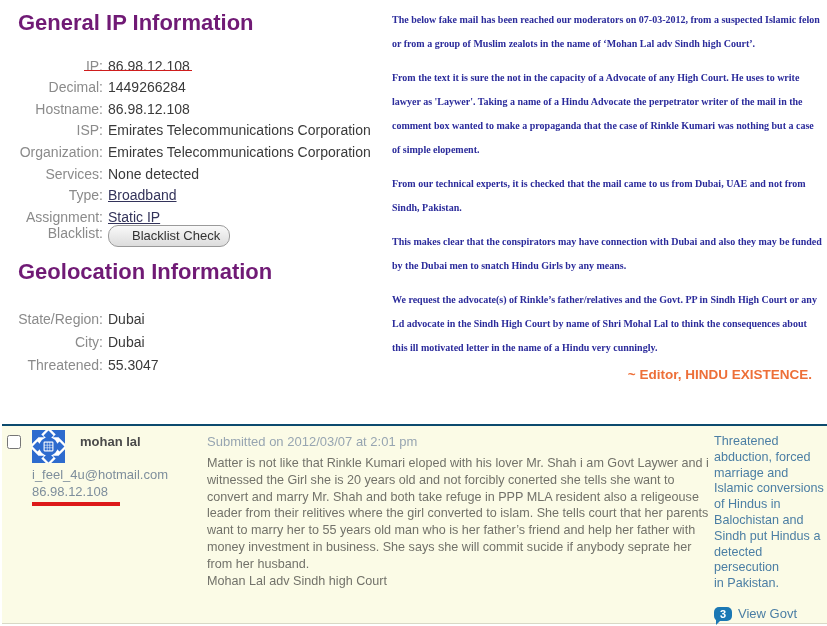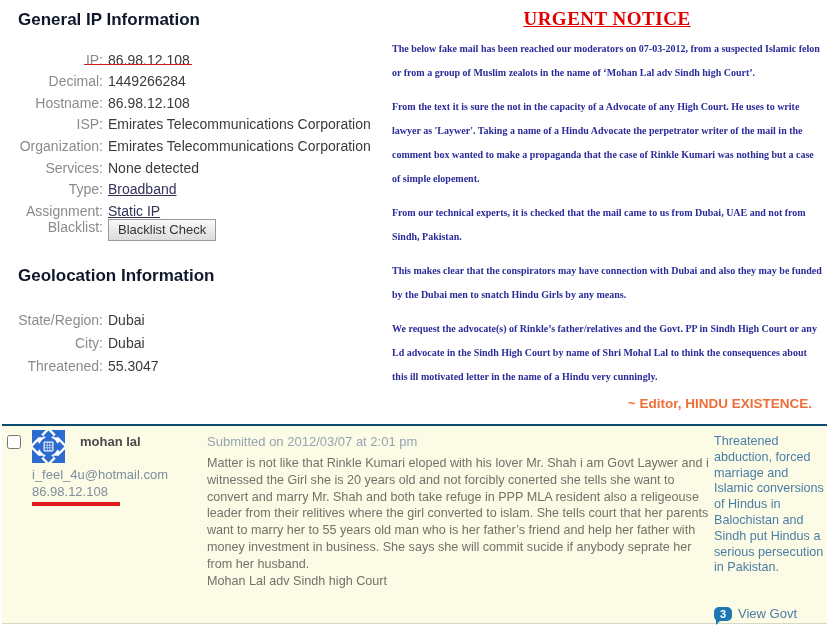--- a/index.html
+++ b/index.html
@@ -1,36 +1,36 @@
 <!DOCTYPE html>
 <html><head>
 <meta charset="utf-8">
 <style>
   html,body { margin:0; padding:0; background:#fff; }
   .page { position:relative; width:827px; height:626px; background:#ffffff; overflow:hidden;
           font-family:"Liberation Sans", sans-serif; }
 
   
   .left-panel { position:absolute; left:18px; top:10px; width:374px; }
-  .sec-heading { font-size:17px; font-weight:bold; color:#0f172a; margin:0 0 16px 0; }
+  .sec-heading { font-size:22px; font-weight:bold; color:#701a75; margin:0 0 16px 0; }
   .info-rows .row { display:flex; align-items:flex-end; height:21.6px; position:relative; font-size:14px; }
   .geo-rows .row { height:22.6px; }
   .lbl { width:85px; text-align:right; color:#8b8b8b; flex:none; }
   .val { margin-left:5px; color:#3a3a3a; white-space:nowrap; }
   .val.link { text-decoration:underline; color:#33335a; cursor:pointer;margin-top:19px; }
   .annot { position:absolute; left:66px; top:18px; width:108px; height:1px; background:#cf1d1d; }
   .flag { display:inline-block; width:19px; height:12px; margin-left:6px; vertical-align:-1px;
           border:1px solid #8a8a8a;
           background:
             linear-gradient(to right, #cc2229 0 5px, rgba(0,0,0,0) 5px),
             linear-gradient(to bottom, #00843d 0 34%, #ffffff 34% 66%, #111111 66% 100%); }
   .bl-row { display:flex; align-items:flex-start; height:28px; font-size:14px; }
-  .bl-btn { margin-left:5px; font-family:inherit; font-size:13px; color:#333; padding:2px 9px 3px 9px;
-            background:linear-gradient(#f9f9f9,#dcdcdc); border:1px solid #9a9a9a; border-radius:0; cursor:pointer; }
-  .geo-heading { margin-top:19px; margin-bottom:20px; }
+  .bl-btn { margin-left:5px; font-family:inherit; font-size:13px; color:#333; padding:2px 9px 3px 23px;
+            background:linear-gradient(#f9f9f9,#dcdcdc); border:1px solid #9a9a9a; border-radius:10px; cursor:pointer; }
+  .geo-heading { margin-top:6px; margin-bottom:20px; }
 
   
   .notice { position:absolute; left:392px; top:8px; width:430px;
             font-family:"Liberation Serif", serif; font-weight:bold; color:#2b2b9b; }
   .notice-title { text-align:center; color:#e10000; font-size:19px; font-weight:bold;
                   text-decoration:underline; margin:0 0 7px 0; letter-spacing:.5px; }
   .np { margin:0 0 10px 0; font-size:10px; line-height:24px; }
   .sig { font-family:"Liberation Sans", sans-serif; font-weight:bold; color:#ed6f38;
          font-size:13.5px; text-align:right; padding-right:10px; margin-top:-3px; }
 
@@ -140,21 +140,20 @@
 
         <div class="row">
           <span class="lbl">Threatened:</span>
           <span class="val">55.3047</span>
 
         </div>
       </div>
   </div>
 
   <div class="notice">
-    <div class="notice-title">URGENT NOTICE</div>
     <div>
 
         <p class="np">The below fake mail has been reached our moderators on 07-03-2012, from a suspected Islamic felon or from a group of Muslim zealots in the name of ‘Mohan Lal adv Sindh high Court’.</p>
 
         <p class="np">From the text it is sure the not in the capacity of a Advocate of any High Court. He uses to write lawyer as 'Laywer'. Taking a name of a Hindu Advocate the perpetrator writer of the mail in the comment box wanted to make a propaganda that the case of Rinkle Kumari was nothing but a case of simple elopement.</p>
 
         <p class="np">From our technical experts, it is checked that the mail came to us from Dubai, UAE and not from Sindh, Pakistan.</p>
 
         <p class="np">This makes clear that the conspirators may have connection with Dubai and also they may be funded by the Dubai men to snatch Hindu Girls by any means.</p>
 
@@ -199,21 +198,21 @@
 
     <div class="author">mohan lal</div>
     <div class="email">i_feel_4u@hotmail.com</div>
     <div class="cip">86.98.12.108</div>
     <div class="redbar"></div>
 
     <div class="submitted">Submitted on 2012/03/07 at 2:01 pm</div>
     <div class="cbody">Matter is not like that Rinkle Kumari eloped with his lover Mr. Shah i am Govt Laywer and i witnessed the Girl she is 20 years old and not forcibly conerted she tells she want to convert and marry Mr. Shah and both take refuge in PPP MLA resident also a religeouse leader from their relitives where the girl converted to islam. She tells court that her parents want to marry her to 55 years old man who is her father’s friend and help her father with money investment in business. She says she will commit sucide if anybody seprate her from her husband.
 Mohan Lal adv Sindh high Court</div>
 
-    <div class="sidebar">Threatened abduction, forced marriage and Islamic conversions of Hindus in Balochistan and Sindh put Hindus a serious persecution
+    <div class="sidebar">Threatened abduction, forced marriage and Islamic conversions of Hindus in Balochistan and Sindh put Hindus a detected persecution
 in Pakistan.</div>
     <div class="badgerow">
       <span class="badge">3</span>
       <span class="viewpost">View Govt</span>
     </div>
   </div>
 
 </div>
 
 </body></html>

